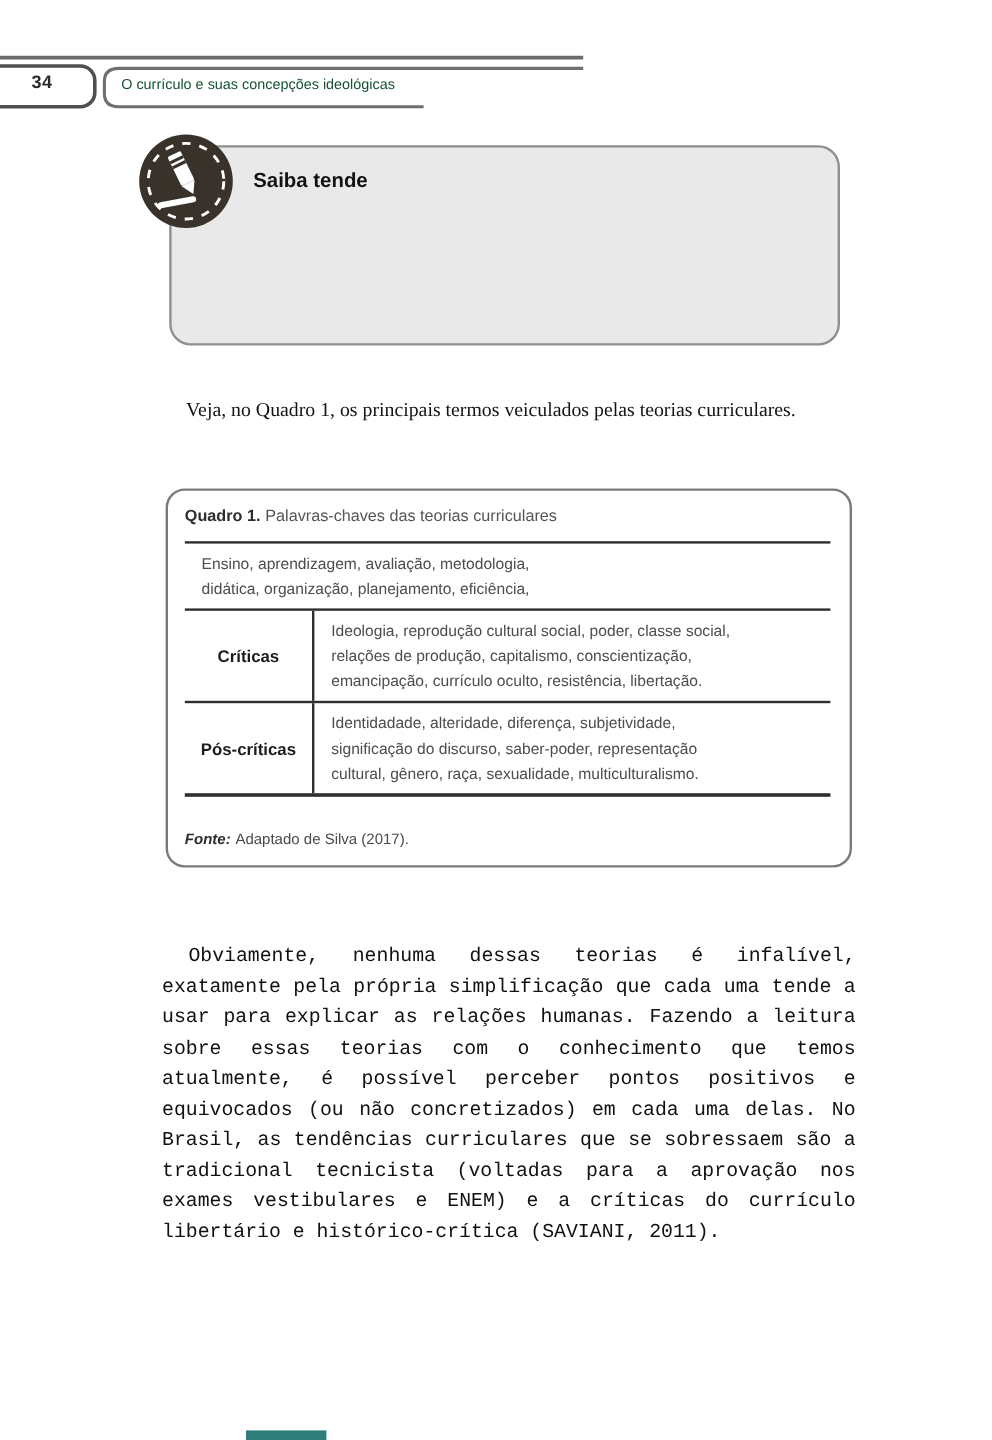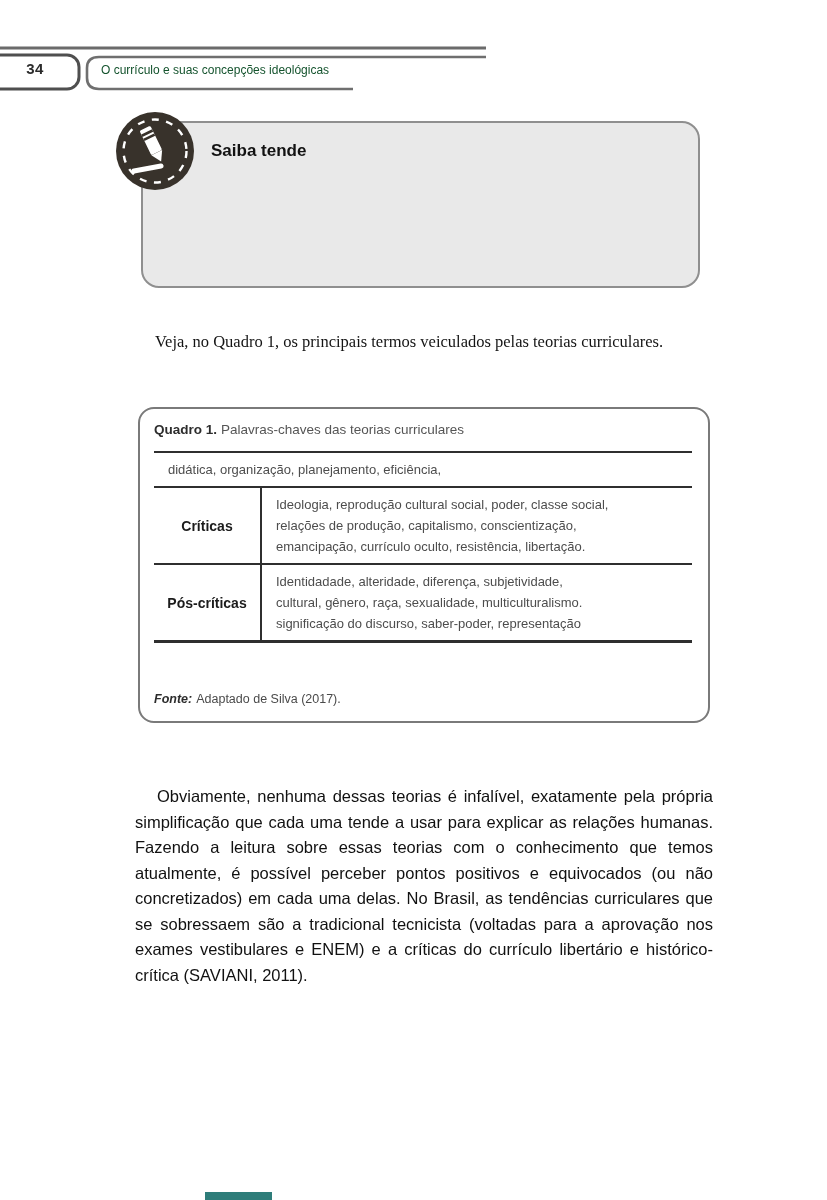--- a/index.html
+++ b/index.html
@@ -74,21 +74,21 @@
   .q-fonte {
     position:absolute; left:14px; top:283px; margin:0;
     font-size:12.5px; color:#4a4a4a;
   }
   .q-fonte .f-label { font-style:italic; font-weight:bold; color:#2d2d2d; }
   .q-fonte .f-text { margin-left:4px; }
 
   
   .bodytext {
     position:absolute; left:135px; top:784px; width:578px; margin:0;
-    font-family:Liberation Sans, sans-serif; font-size:16.5px; line-height:25.5px;
+    font-family:Liberation Mono, monospace; font-size:16.5px; line-height:25.5px;
     color:#111; text-align:justify; text-indent:22px;
     hyphens:auto; -webkit-hyphens:auto;
   }
 
   
   .footer-bar {
     position:absolute; left:205px; top:1192px; width:67px; height:8px;
     background:#2e7d7a;
   }
 </style>
@@ -126,37 +126,38 @@
   <p class="intro">Veja, no Quadro 1, os principais termos veiculados pelas teorias curriculares.</p>
 
   <section class="quadro-box">
     <p class="q-caption">
       <b>Quadro 1.</b><span>Palavras-chaves das teorias curriculares</span>
     </p>
 
     <div class="q-table">
       <div class="q-row">
         <div class="q-keys">
+          <span>Ensino, aprendizagem, avaliação, metodologia,</span>
           <span>didática, organização, planejamento, eficiência,</span>
         </div>
       </div>
       <div class="q-row">
         <div class="q-term">Críticas</div>
         <div class="q-keys">
           <span>Ideologia, reprodução cultural social, poder, classe social,</span>
           <span>relações de produção, capitalismo, conscientização,</span>
           <span>emancipação, currículo oculto, resistência, libertação.</span>
         </div>
       </div>
       <div class="q-row">
         <div class="q-term">Pós-críticas</div>
         <div class="q-keys">
           <span>Identidadade, alteridade, diferença, subjetividade,</span>
+          <span>significação do discurso, saber-poder, representação</span>
           <span>cultural, gênero, raça, sexualidade, multiculturalismo.</span>
-          <span>significação do discurso, saber-poder, representação</span>
         </div>
       </div>
     </div>
 
     <p class="q-fonte">
       <span class="f-label">Fonte:</span><span class="f-text">Adaptado de Silva (2017).</span>
     </p>
   </section>
 
   <p class="bodytext" lang="pt-BR">Obviamente, nenhuma dessas teorias é infalível, exatamente pela própria simplificação que cada uma tende a usar para explicar as relações humanas. Fazendo a leitura sobre essas teorias com o conhecimento que temos atualmente, é possível perceber pontos positivos e equivocados (ou não concretizados) em cada uma delas. No Brasil, as tendências curriculares que se sobressaem são a tradicional tecnicista (voltadas para a aprovação nos exames vestibulares e ENEM) e a críticas do currículo libertário e histórico-crítica (SAVIANI, 2011).</p>

